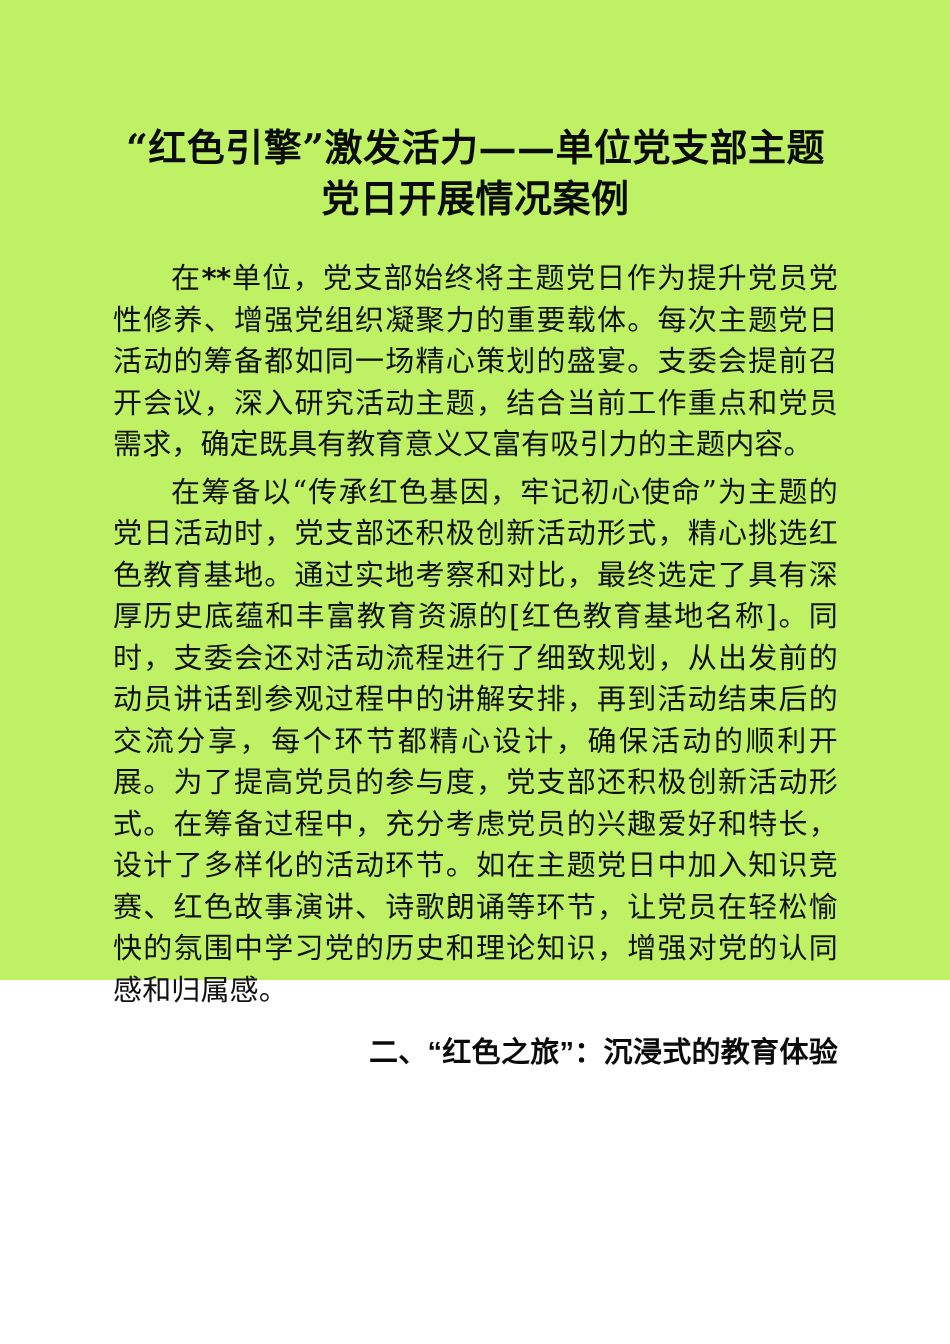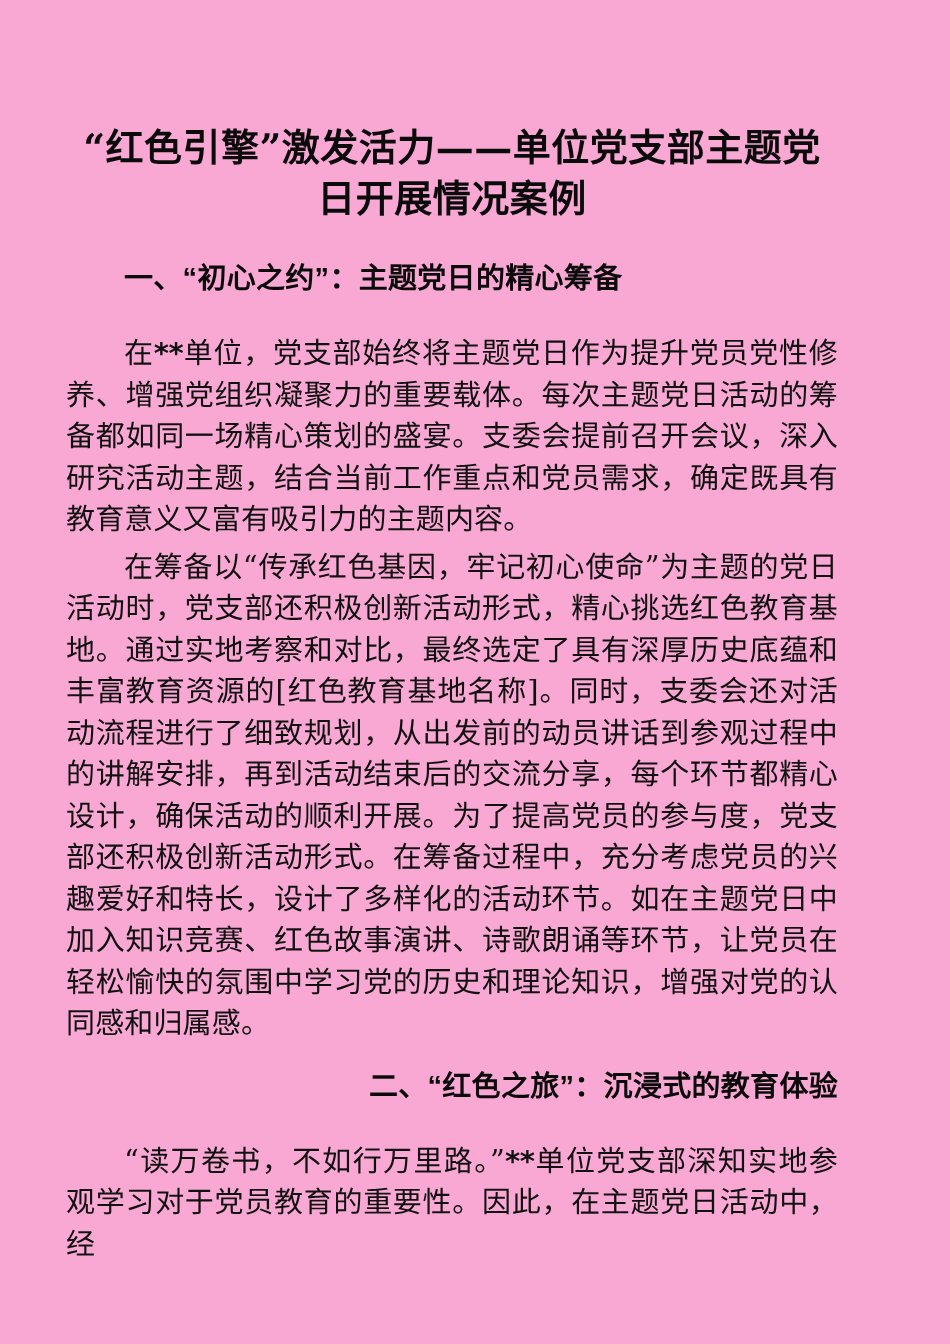--- a/index.html
+++ b/index.html
@@ -15,23 +15,23 @@
     font-family: "DejaVu Serif", "Liberation Serif", serif;
     color: #000000;
     -webkit-font-smoothing: antialiased;
   }
 
   
   .page {
     position: relative;
     box-sizing: border-box;
     width: 950px;
-    height: 1344px;
-    background: #f9a8d4;
-    padding: 0 112px 0 66px;
+    height: 980px;
+    background: #bef264;
+    padding: 0 112px 0 113px;
   }
 
   
   .doc-title {
     margin: 0;
     padding-top: 122px;
     text-align: center;
     font-family: "DejaVu Serif", "Liberation Serif", serif;
     font-weight: 700;
     font-size: 38px;
@@ -89,23 +89,21 @@
     margin-top: 44px;
   }
 </style>
 </head>
 <body>
 
 <div class="page">
 
   <h1 class="doc-title">“红色引擎”激发活力——单位党支部主题党日开展情况案例</h1>
 
-  <h2 class="section-heading">一、“初心之约”：主题党日的精心筹备</h2>
 
   <p class="body-para first-after-heading"><span>在</span><span class="redact">**</span><span>单位，党支部始终将主题党日作为提升党员党性修养、增强党组织凝聚力的重要载体。每次主题党日活动的筹备都如同一场精心策划的盛宴。支委会提前召开会议，深入研究活动主题，结合当前工作重点和党员需求，确定既具有教育意义又富有吸引力的主题内容。</span></p>
 
   <p class="body-para"><span>在筹备以“传承红色基因，牢记初心使命”为主题的党日活动时，党支部还积极创新活动形式，精心挑选红色教育基地。通过实地考察和对比，最终选定了具有深厚历史底蕴和丰富教育资源的</span><span class="placeholder-field">[红色教育基地名称]</span><span>。同时，支委会还对活动流程进行了细致规划，从出发前的动员讲话到参观过程中的讲解安排，再到活动结束后的交流分享，每个环节都精心设计，确保活动的顺利开展。为了提高党员的参与度，党支部还积极创新活动形式。在筹备过程中，充分考虑党员的兴趣爱好和特长，设计了多样化的活动环节。如在主题党日中加入知识竞赛、红色故事演讲、诗歌朗诵等环节，让党员在轻松愉快的氛围中学习党的历史和理论知识，增强对党的认同感和归属感。</span></p>
 
   <h2 class="section-heading tight">二、“红色之旅”：沉浸式的教育体验</h2>
 
-  <p class="body-para first-after-heading"><span>“读万卷书，不如行万里路。”</span><span class="redact">**</span><span>单位党支部深知实地参观学习对于党员教育的重要性。因此，在主题党日活动中，经</span></p>
 
 </div>
 
 </body></html>

